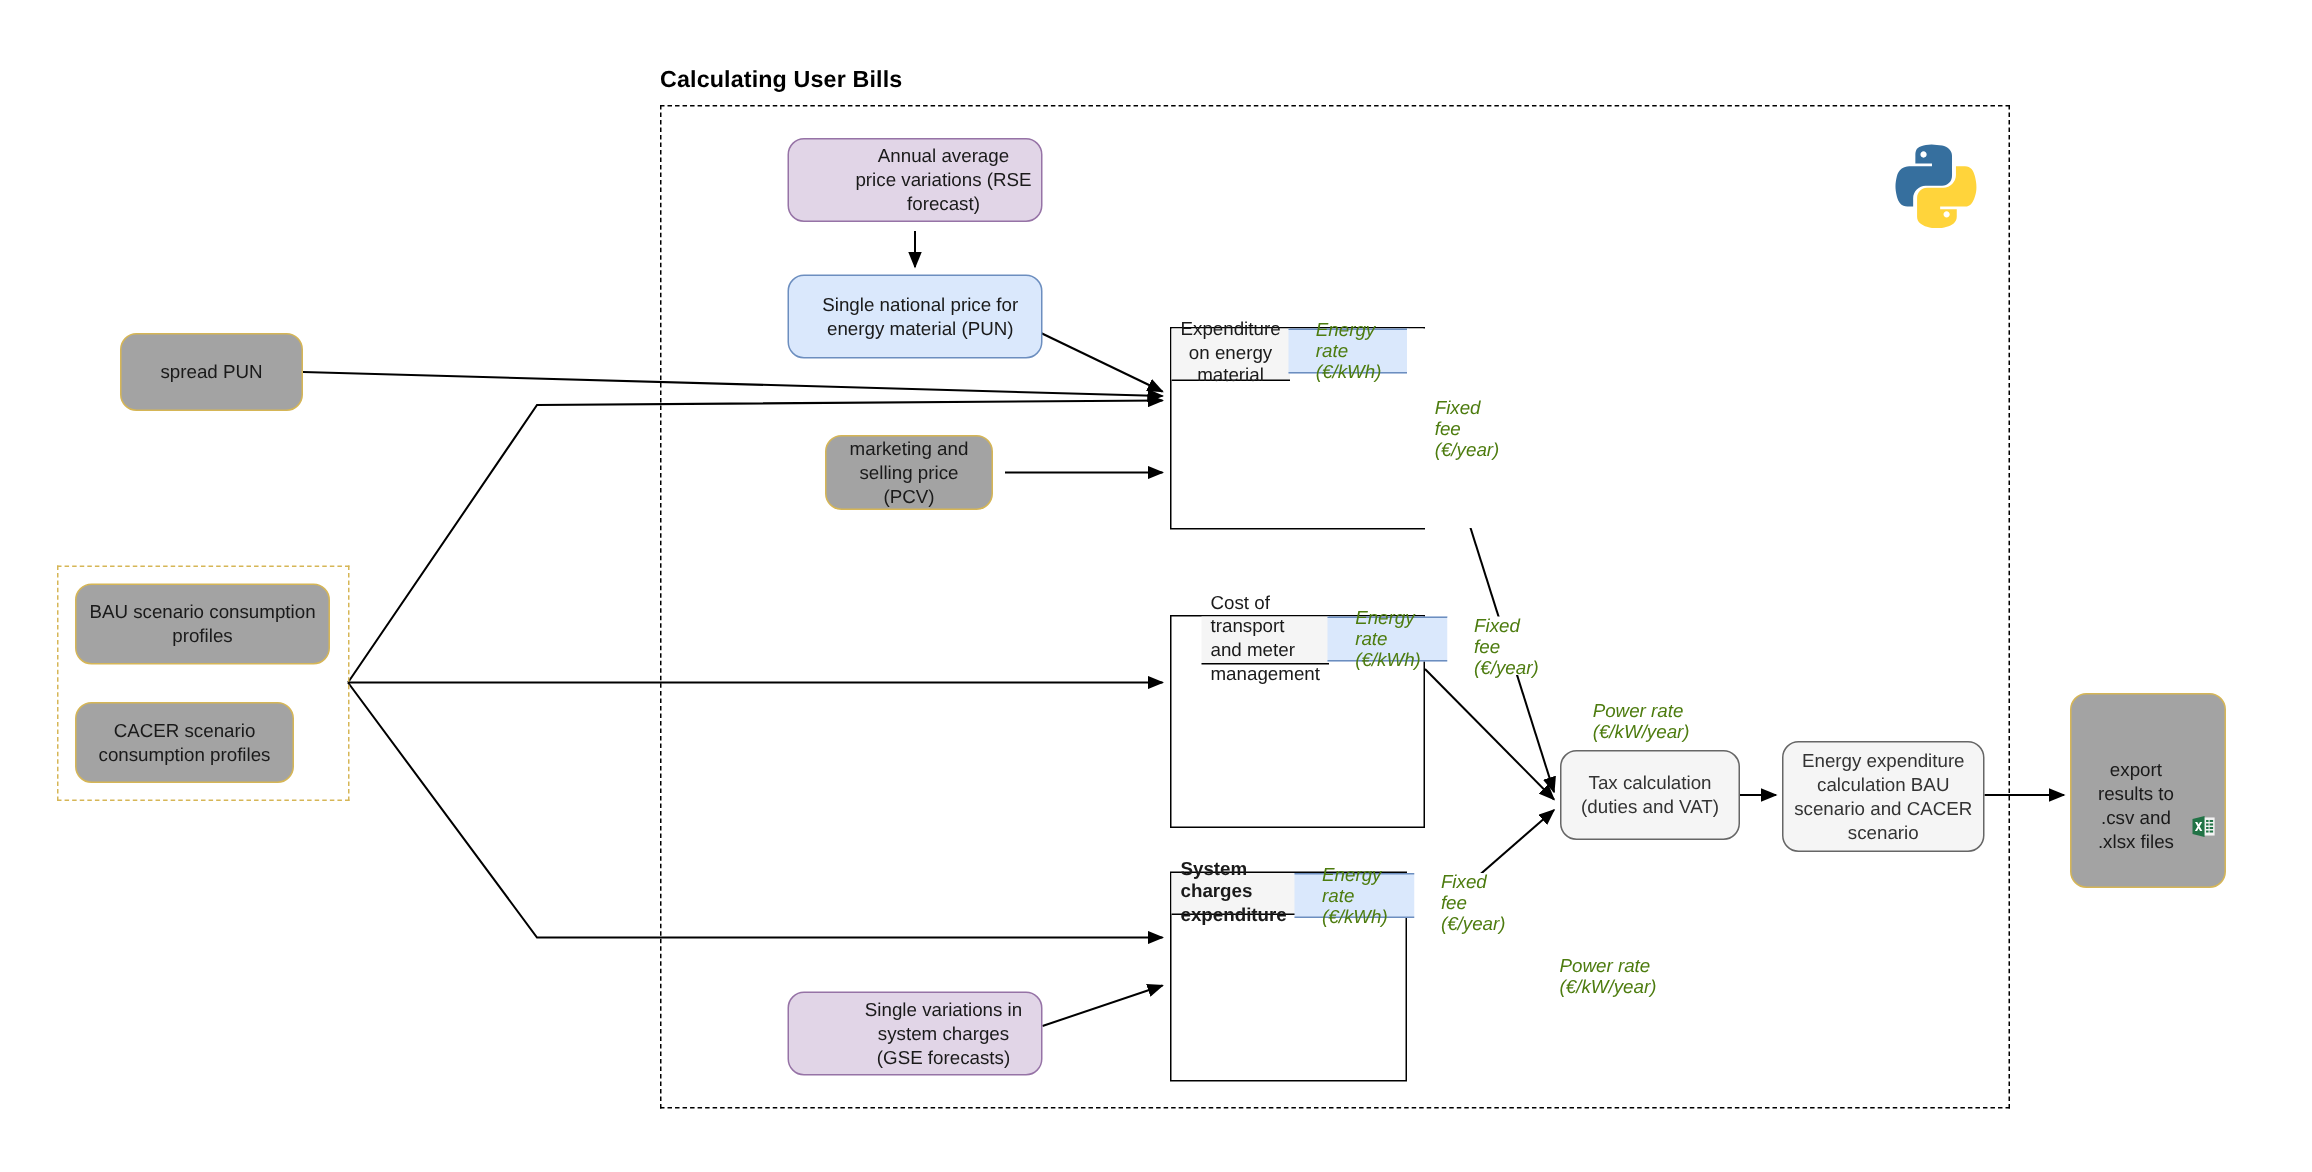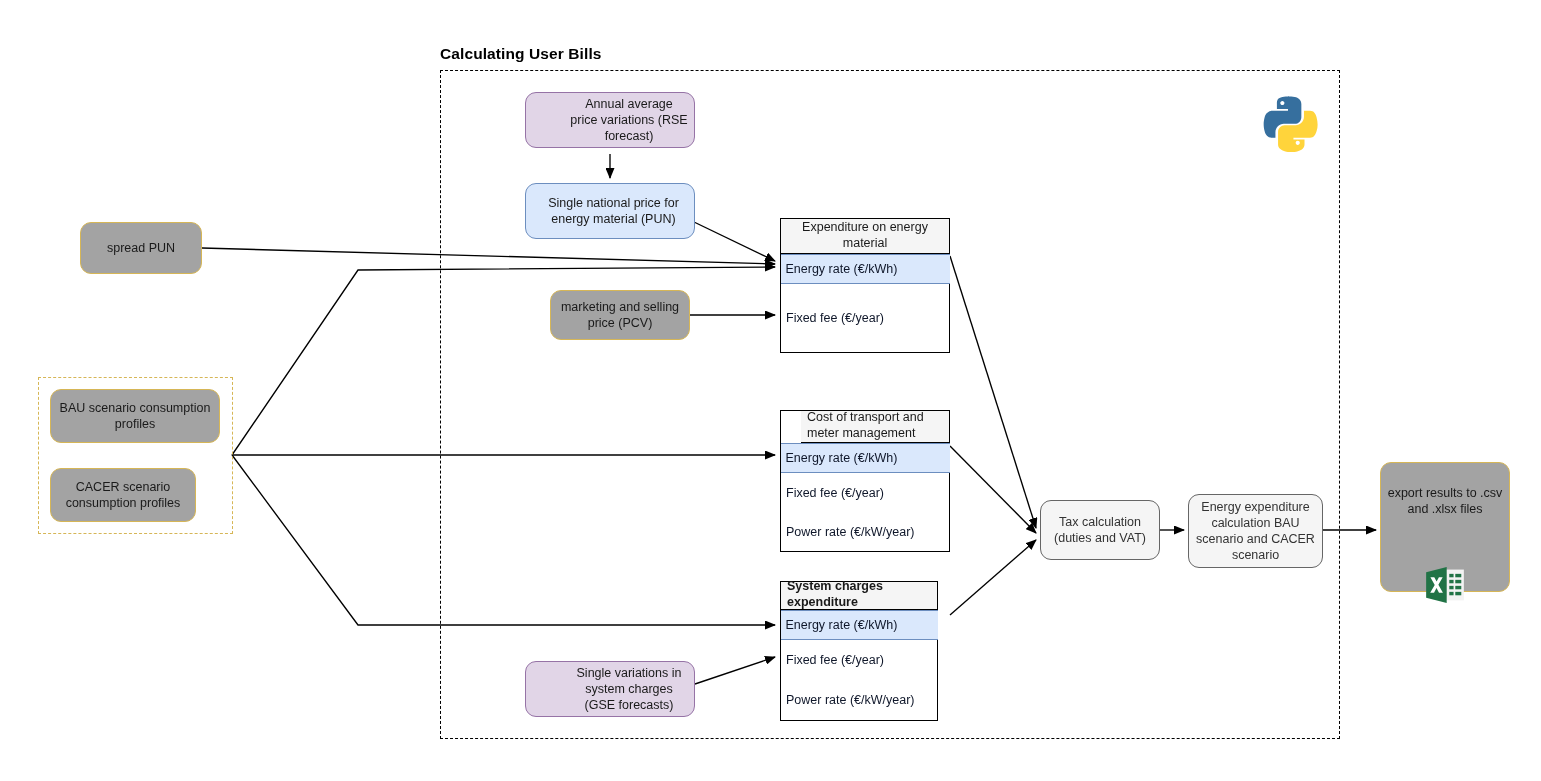--- a/index.html
+++ b/index.html
@@ -84,44 +84,44 @@
     border-radius: 11px;
     color: #333333;
   }
   
   .tbl {
     position: absolute;
     box-sizing: border-box;
     border: 1.2px solid #000000;
     background: #ffffff;
     display: flex;
-    flex-direction: column;
   }
   .tbl-head {
     box-sizing: border-box;
     background: #f5f5f5;
     border-bottom: 1.2px solid #000000;
     font-size: 12.5px;
     line-height: 1.25;
     color: #1a1a1a;
     padding: 4px 6px 5px 6px;
     display: flex;
     align-items: center;
   }
   .tbl-head.center { justify-content: center; text-align: center; }
   .tbl-head.left   { justify-content: flex-start; text-align: left; }
   .tbl-head.bold   { font-weight: bold; }
   .tbl-row {
     box-sizing: border-box;
     font-size: 12.5px;
-    color: #0f172a;
-    padding: 0 5px;
+    color: #4d7c0f;
+    padding: 0 18px;
     display: flex;
     align-items: center;
     background: #ffffff;
+    font-style: italic;
   }
   .tbl-row.hl {
     background: #dae8fc;
     border-top: 1.2px solid #6c8ebf;
     border-bottom: 1.2px solid #6c8ebf;
     margin: 0 -0.5px;
   }
   
   .py-logo {
     position: absolute;
@@ -197,21 +197,21 @@
   </div>
 
   <div class="node n-purple" style="left:525px; top:92px; width:170px; height:56px;">
     <span>Annual average price variations (RSE forecast)</span>
   </div>
 
   <div class="node n-blue" style="left:525px; top:183px; width:170px; height:56px;">
     <span>Single national price for energy material (PUN)</span>
   </div>
 
-  <div class="node n-yellow" style="left:550px; top:290px; width:140px; height:50px;">
+  <div class="node n-yellow" style="left:550px; top:290px; width:112px; height:50px;">
     <span>marketing and selling price (PCV)</span>
   </div>
 
   <div class="node n-purple" style="left:525px; top:661px; width:170px; height:56px;">
     <span>Single variations in system charges (GSE forecasts)</span>
   </div>
 
   <div class="tbl" style="left:780px; top:218px; width:170px; height:135px;">
     <div class="tbl-head center" style="height:35px;">Expenditure on energy material</div>
     <div class="tbl-row hl" style="height:30px;">Energy rate (€/kWh)</div>
@@ -233,21 +233,21 @@
   </div>
 
   <div class="node n-gray" style="left:1040px; top:500px; width:120px; height:60px;">
     <span>Tax calculation (duties and VAT)</span>
   </div>
 
   <div class="node n-gray" style="left:1188px; top:494px; width:135px; height:74px;">
     <span>Energy expenditure calculation BAU scenario and CACER scenario</span>
   </div>
 
-  <div class="node n-yellow" style="left:1380px; top:462px; width:130px; height:130px; flex-direction:column; justify-content:space-between; padding-top:22px;">
+  <div class="node n-yellow" style="left:1380px; top:462px; width:104px; height:130px; justify-content:center; padding-top:22px;">
     <span>export results to .csv and .xlsx files</span>
     <svg class="xls-logo" style="position:relative; left:0; top:14px;" viewBox="0 0 48 42" xmlns="http://www.w3.org/2000/svg">
       <rect x="20" y="3" width="26" height="36" fill="#f3f3f3"></rect>
       <g fill="#217346">
         <rect x="29" y="8" width="5" height="4"></rect>
         <rect x="36" y="8" width="7" height="4"></rect>
         <rect x="29" y="15" width="5" height="4"></rect>
         <rect x="36" y="15" width="7" height="4"></rect>
         <rect x="29" y="22" width="5" height="4"></rect>
         <rect x="36" y="22" width="7" height="4"></rect>

